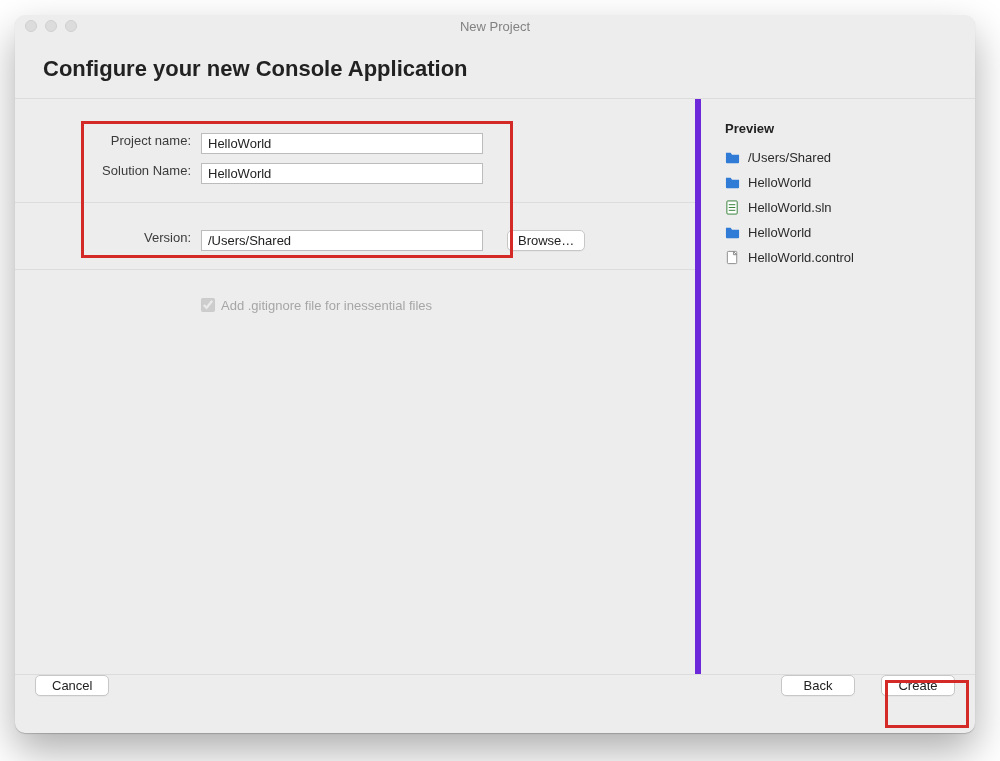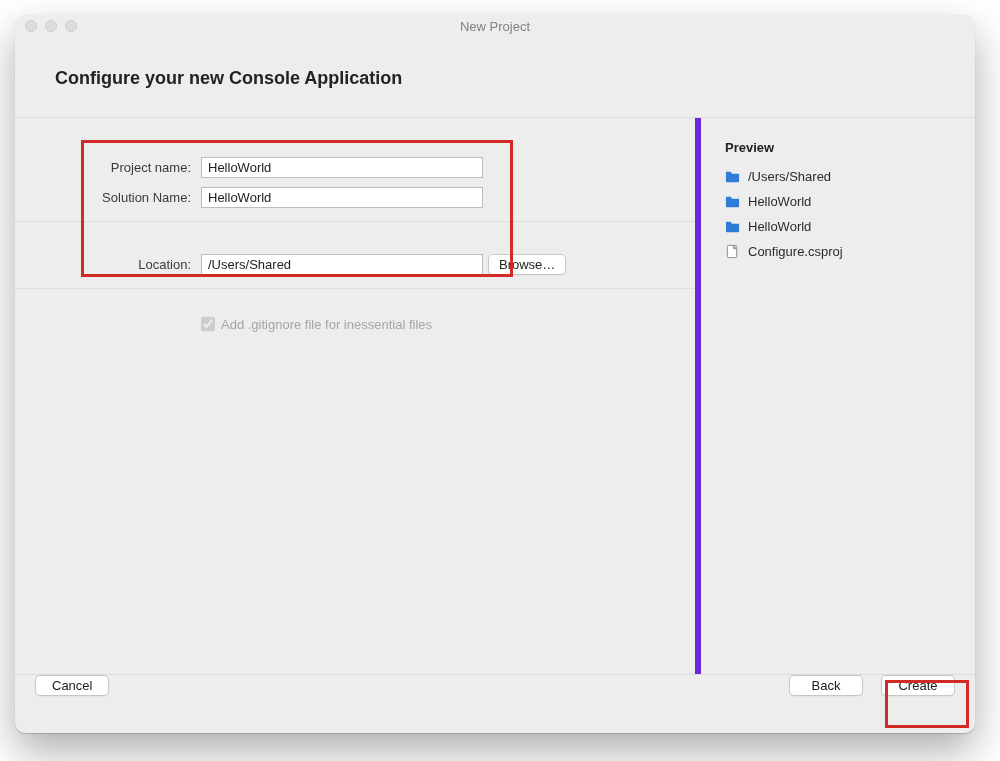--- a/index.html
+++ b/index.html
@@ -58,22 +58,22 @@
     top: 4px;
     font-size: 13px;
     color: #828282;
   }
   
   .header {
     padding: 18px 28px 16px 28px;
     flex: 0 0 auto;
   }
   .header h1 {
-    margin: 12px;
-    font-size: 18px;
+    margin: 0;
+    font-size: 22px;
     font-weight: 700;
     color: #222;
   }
   
   .body {
     flex: 1 1 auto;
     display: flex;
     overflow: hidden;
     border-top: 1px solid #dcdcdc;
   }
@@ -86,21 +86,20 @@
   }
   .preview-pane {
     flex: 0 0 280px;
     border-left: 6px solid #6d28d9;
     padding: 22px 20px 20px 24px;
     box-sizing: border-box;
   }
   
   .row {
     display: flex;
-    align-items: center;
     height: 30px;
   }
   .row label {
     width: 186px;
     text-align: right;
     color: #3b3b3b;
     font-size: 13px;
     padding-right: 10px;
     box-sizing: border-box;
   }
@@ -118,21 +117,21 @@
   }
   .btn-small {
     height: 21px;
     border: 1px solid #c7c7c7;
     background: #fff;
     border-radius: 5px;
     font-size: 13px;
     font-family: inherit;
     color: #222;
     padding: 0 10px;
-    margin-left: 5px;
+    margin-left: 24px;
     cursor: default;
     box-shadow: 0 1px 0 rgba(0,0,0,0.03);
   }
   .checkline {
     display: flex;
     align-items: center;
     gap: 6px;
     color: #333;
     font-size: 13px;
   }
@@ -203,21 +202,21 @@
   .btn {
     height: 21px;
     min-width: 74px;
     border: 1px solid #c7c7c7;
     background: #fff;
     border-radius: 5px;
     font-size: 13px;
     font-family: inherit;
     color: #222;
     padding: 0 16px;
-    margin-left: 18px;
+    margin-left: 26px;
     cursor: default;
     box-shadow: 0 1px 0 rgba(0,0,0,0.03);
   }
   .btn:first-child { margin-left: 0; }
   .hl-create {
     left: 870px;
     top: 5px;
     width: 84px;
     height: 48px;
   }
@@ -255,21 +254,21 @@
         <div class="row">
           <label>Solution Name:</label>
           <input type="text" value="HelloWorld" style="">
         </div>
 
         <div class="divider"></div>
 
         <div style="height:18px"></div>
 
         <div class="row">
-          <label>Location:</label>
+          <label>Version:</label>
           <input type="text" value="/Users/Shared" style="">
           <button class="btn-small">Browse…</button>
         </div>
 
 
         <div class="divider"></div>
 
         <div style="height:14px"></div>
 
 
@@ -294,34 +293,43 @@
             <span>/Users/Shared</span>
           </div>
 
           <div class="preview-item">
             <svg viewBox="0 0 16 16">
                 <path fill="#2f7bd6" d="M1 3h5l1.5 2H15v8a1 1 0 0 1-1 1H2a1 1 0 0 1-1-1V3z"></path>
               </svg>
             <span>HelloWorld</span>
           </div>
 
+          <div class="preview-item">
+            <svg viewBox="0 0 16 16">
+              <rect x="2" y="1" width="11" height="14" rx="1" fill="#fff" stroke="#2e7d32" stroke-width="1"></rect>
+              <line x1="4" y1="5" x2="11" y2="5" stroke="#2e7d32" stroke-width="1"></line>
+              <line x1="4" y1="8" x2="11" y2="8" stroke="#2e7d32" stroke-width="1"></line>
+              <line x1="4" y1="11" x2="11" y2="11" stroke="#2e7d32" stroke-width="1"></line>
+            </svg>
+            <span>HelloWorld.sln</span>
+          </div>
 
           <div class="preview-item">
             <svg viewBox="0 0 16 16">
                 <path fill="#2f7bd6" d="M1 3h5l1.5 2H15v8a1 1 0 0 1-1 1H2a1 1 0 0 1-1-1V3z"></path>
               </svg>
             <span>HelloWorld</span>
           </div>
 
           <div class="preview-item">
             <svg viewBox="0 0 16 16">
               <rect x="2.5" y="1.5" width="10" height="13" rx="1" fill="#fff" stroke="#8a8a8a" stroke-width="1"></rect>
               <polygon points="9,1.5 12.5,5 9,5" fill="#e6e6e6" stroke="#8a8a8a" stroke-width="1"></polygon>
             </svg>
-            <span>Configure.csproj</span>
+            <span>HelloWorld.control</span>
           </div>
 
         </div>
       </div>
 
     </div>
 
     <div class="footer">
       <button class="btn">Cancel</button>
       <div class="footer-spacer"></div>

